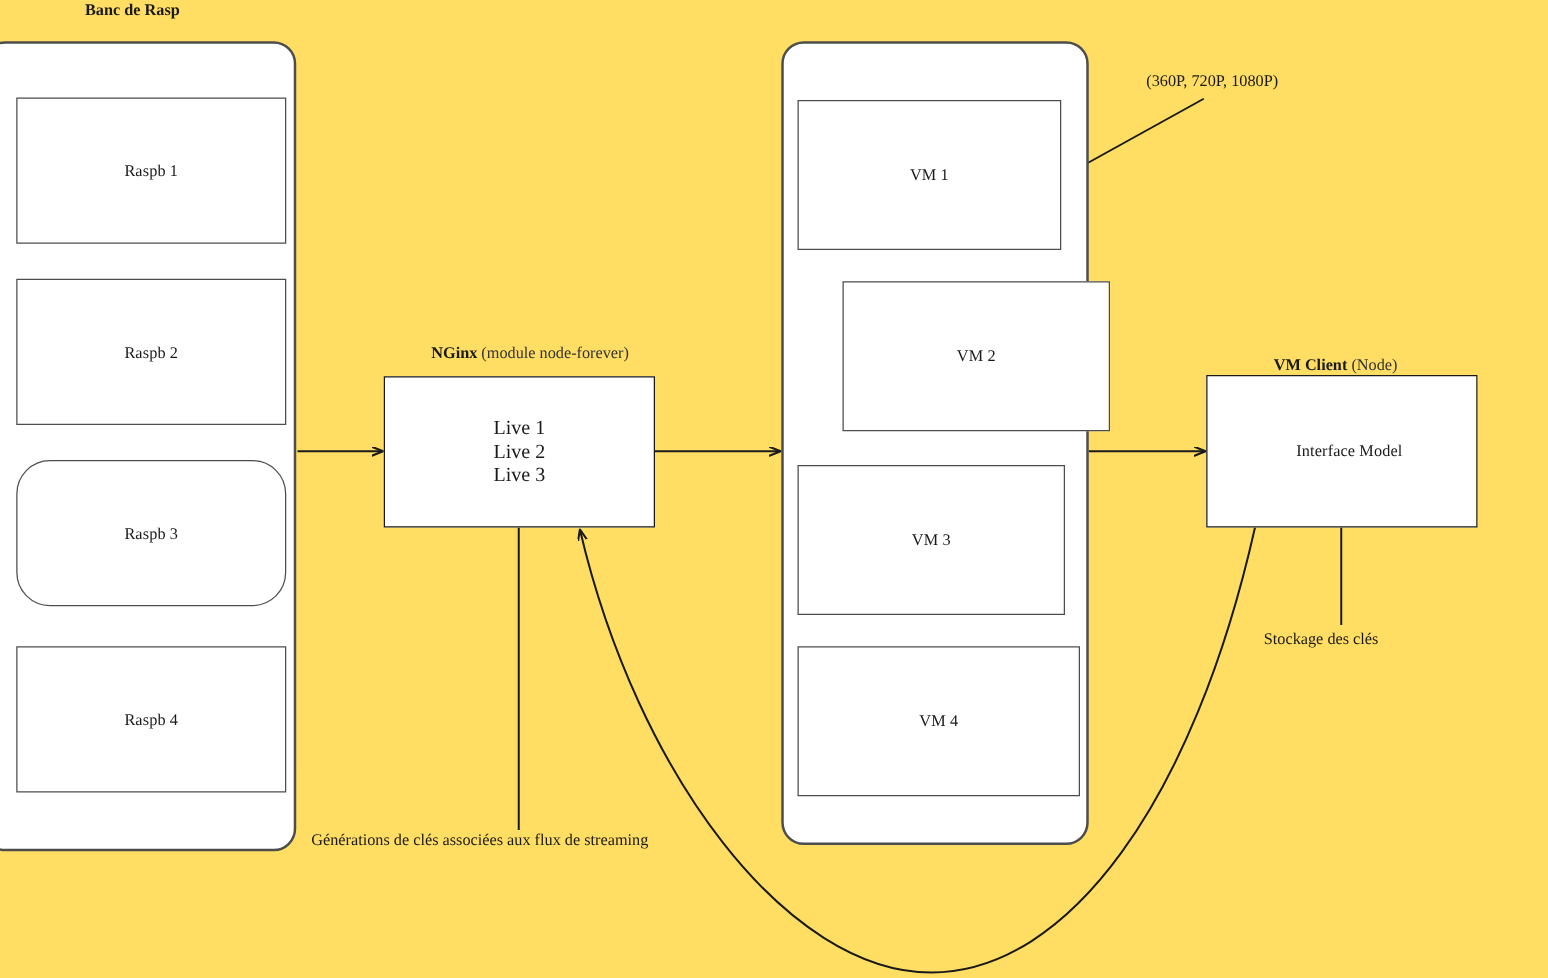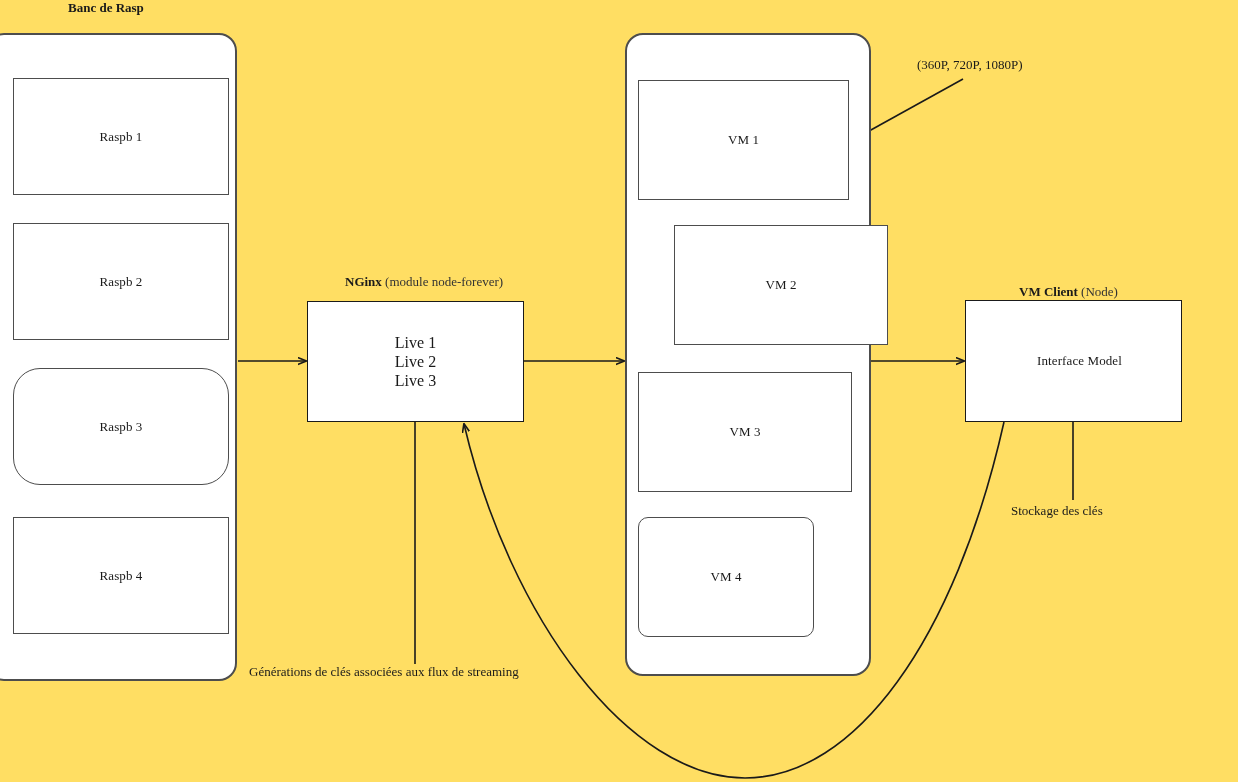--- a/index.html
+++ b/index.html
@@ -143,21 +143,21 @@
 
   <div class="node-box" style="left:638px; top:80px; width:211px; height:120px;">
     <span class="node-label">VM 1</span>
   </div>
   <div class="node-box" style="left:638px; top:225px; width:214px; height:120px;margin-left:36px;">
     <span class="node-label">VM 2</span>
   </div>
   <div class="node-box" style="left:638px; top:372px; width:214px; height:120px;">
     <span class="node-label">VM 3</span>
   </div>
-  <div class="node-box" style="left:638px; top:517px; width:176px; height:120px;border-radius:10px;">
+  <div class="node-box" style="left:638px; top:517px; width:226px; height:120px;">
     <span class="node-label">VM 4</span>
   </div>
 
   <div class="caption" style="left:1019px; top:284px;">
     <span class="strong">VM Client</span><span>&nbsp;</span><span class="light">(Node)</span>
   </div>
 
   <div class="plain-box" style="left:965px; top:300px; width:217px; height:122px;padding-left:12px;">
     <span class="node-label">Interface Model</span>
   </div>

